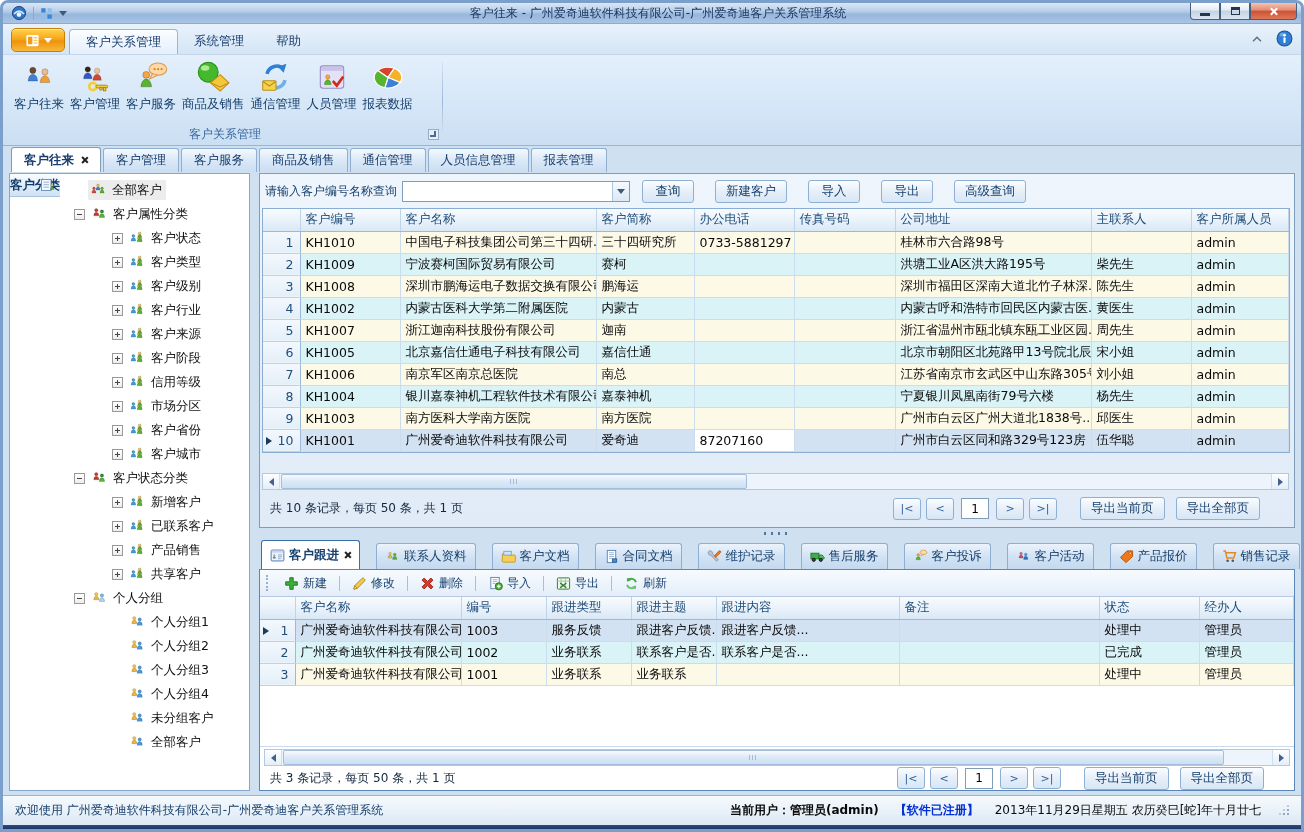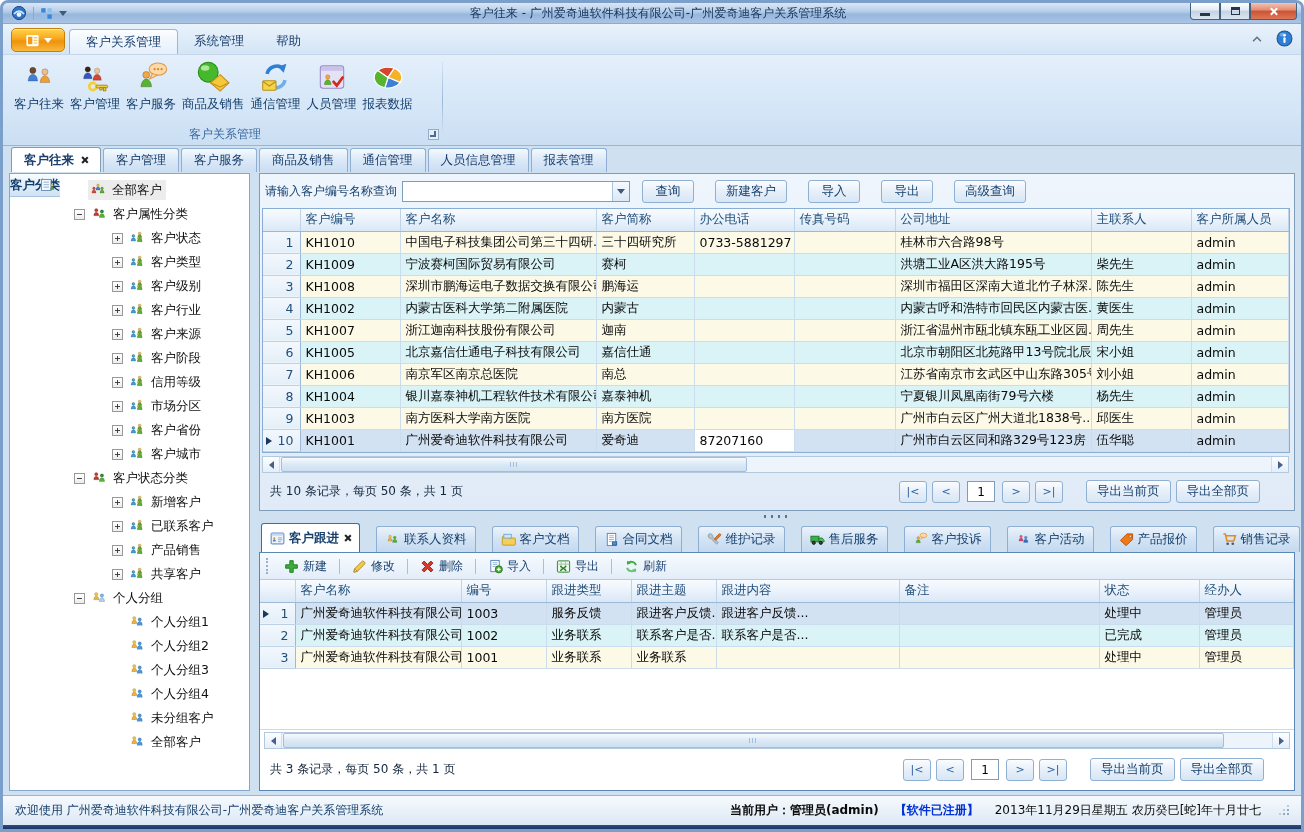--- a/index.html
+++ b/index.html
@@ -65,21 +65,21 @@
 
 .search-row{height:34px;flex:none;display:flex;align-items:center;padding-left:5px}
 .search-label{color:#17406e;margin-right:5px;white-space:nowrap}
 .combo{width:228px;height:21px;background:#fff;border:1px solid #7f9db9;display:flex;margin-right:12px;flex:none}
 .combo input{flex:1;min-width:0;border:none;outline:none;padding:0 4px;font:12px "DejaVu Sans","Liberation Sans",sans-serif}
 .combo .drop{width:17px;flex:none;border-left:1px solid #aac4de;background:linear-gradient(#f6fafe,#dbe8f6);display:flex;align-items:center;justify-content:center}
 .btn{height:23px;padding:0 10px;background:linear-gradient(#fbfdff,#e8f0f9 45%,#d7e6f5);border:1px solid #8fb0d3;border-radius:3px;color:#17406e;font:12.5px "DejaVu Sans","Liberation Sans",sans-serif;display:inline-flex;align-items:center;justify-content:center;white-space:nowrap}
 .search-row .act{margin-right:21px;min-width:52px}
 
 .grid-wrap{background:#fff;overflow:hidden}
-.grid-wrap.main{height:245px;flex:none;margin:0 4px 0 2px;border:1px solid #8aadd4}
+.grid-wrap.main{height:245px;flex:none;margin:0 4px 17px 2px;border:1px solid #8aadd4}
 .grid-wrap.detail{height:150px;flex:none;border-bottom:1px solid #c8daec}
 table.grid-table{border-collapse:collapse;table-layout:fixed;width:100%}
 .grid-table th{height:22px;background:linear-gradient(#f8fbfe,#eaf2fb 50%,#d9e8f6);color:#1f4e79;font-weight:normal;text-align:left;padding:0 5px;border-right:1px solid #c0d4e8;border-bottom:1px solid #9db9d8;font-size:12.5px;white-space:nowrap;overflow:hidden}
 .grid-table td{height:22px;padding:0 5px;border-right:1px solid #cbdcec;border-bottom:1px solid #cbdcec;font-size:12.5px;white-space:nowrap;overflow:hidden;color:#0a0a0a}
 td.rownum{background:linear-gradient(#f3f8fd,#e4eef8);border-right:1px solid #9db9d8;border-bottom:1px solid #bdd2e6;text-align:right;padding-right:6px;color:#1f4e79;position:relative}
 tr.odd td:not(.rownum){background:#fdf9e7}
 tr.even td:not(.rownum){background:#d9f3f7}
 tr.sel td:not(.rownum){background:#d3e2f2}
 td.focus-cell{background:#fff !important}
 .rowarrow{position:absolute;left:3px;top:7px;width:0;height:0;border:4px solid transparent;border-left:6px solid #1a3a5c;border-right:none}
@@ -97,21 +97,21 @@
 .tri.r{border:4px solid transparent;border-left:5px solid #44618c;border-right:none}
 .tri.l.dis{border-right-color:#a9b6c6}
 .tri.d{border:4px solid transparent;border-top:5px solid #3c5a7c;border-bottom:none}
 .tri.d.w{border-top-color:#fff}
 
 .pager{height:37px;flex:none;display:flex;align-items:center;padding:0 34px 0 10px}
 .pg-summary{color:#13263c;white-space:nowrap}
 .pager .nav{margin-left:auto;display:flex;align-items:center;gap:5px}
 .pgbtn{width:28px;padding:0;height:22px;color:#2c5f9e;font-size:11px}
 .pg-input{width:28px;height:21px;border:1px solid #7f9db9;text-align:center;font:12px "DejaVu Sans","Liberation Sans",sans-serif;margin:0 2px}
-.pg-export{}
+.pg-export{margin-left:6px}
 .pg-export.first{margin-left:18px}
 
 .hsplit{height:10px;flex:none;position:relative}
 .hsplit::after{content:"";position:absolute;left:50%;top:4px;width:26px;height:3px;transform:translateX(-50%);background:repeating-linear-gradient(90deg,#51779f 0 2px,transparent 2px 7px)}
 
 .detail-tabs{height:31px;flex:none;display:flex;align-items:flex-end;padding-left:2px;gap:16px}
 .ttab{height:26px;display:flex;align-items:center;gap:4px;padding:0 8px;background:linear-gradient(#ebf3fc,#d2e3f4 50%,#c4d9ef);border:1px solid #8fafd2;border-bottom:none;border-radius:3px 3px 0 0;color:#17406e;font-size:12.5px;white-space:nowrap}
 .ttab.active{background:#fff;border:1px solid #3a6ea8;border-bottom:none;font-weight:bold;height:29px}
 .ttab.muted{color:#54708e;margin-left:12px;background:linear-gradient(#e6eef9,#d0e0f1)}
 .ttab .xg{width:8px;height:8px;color:#222}

